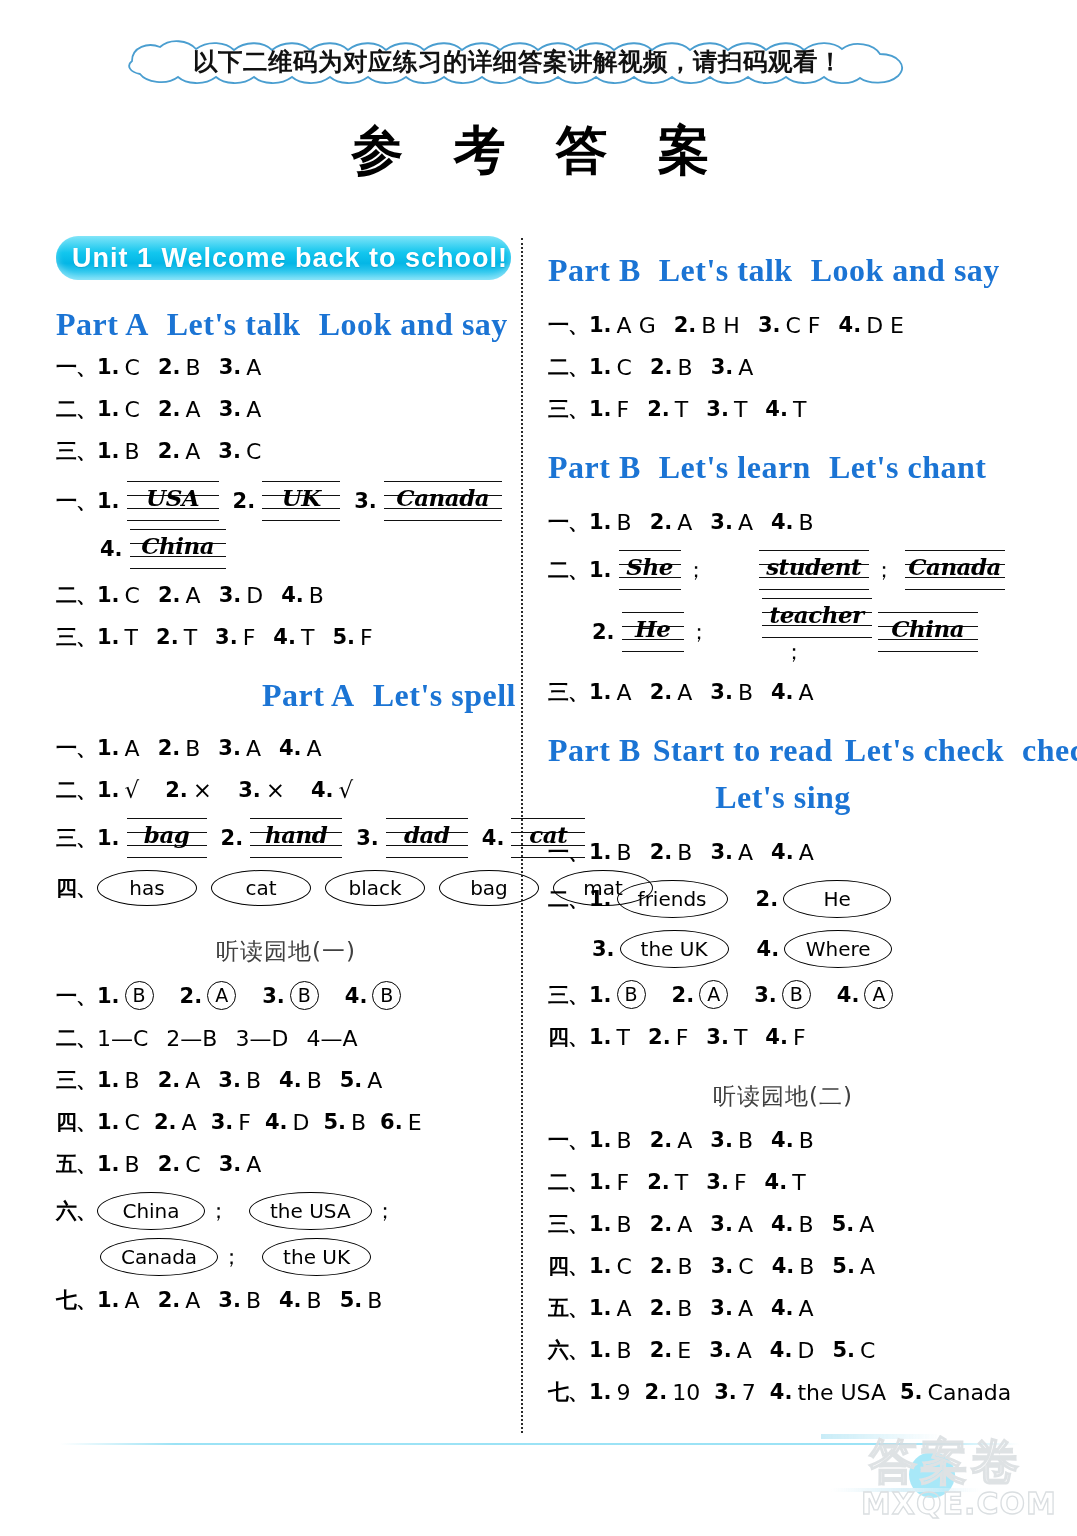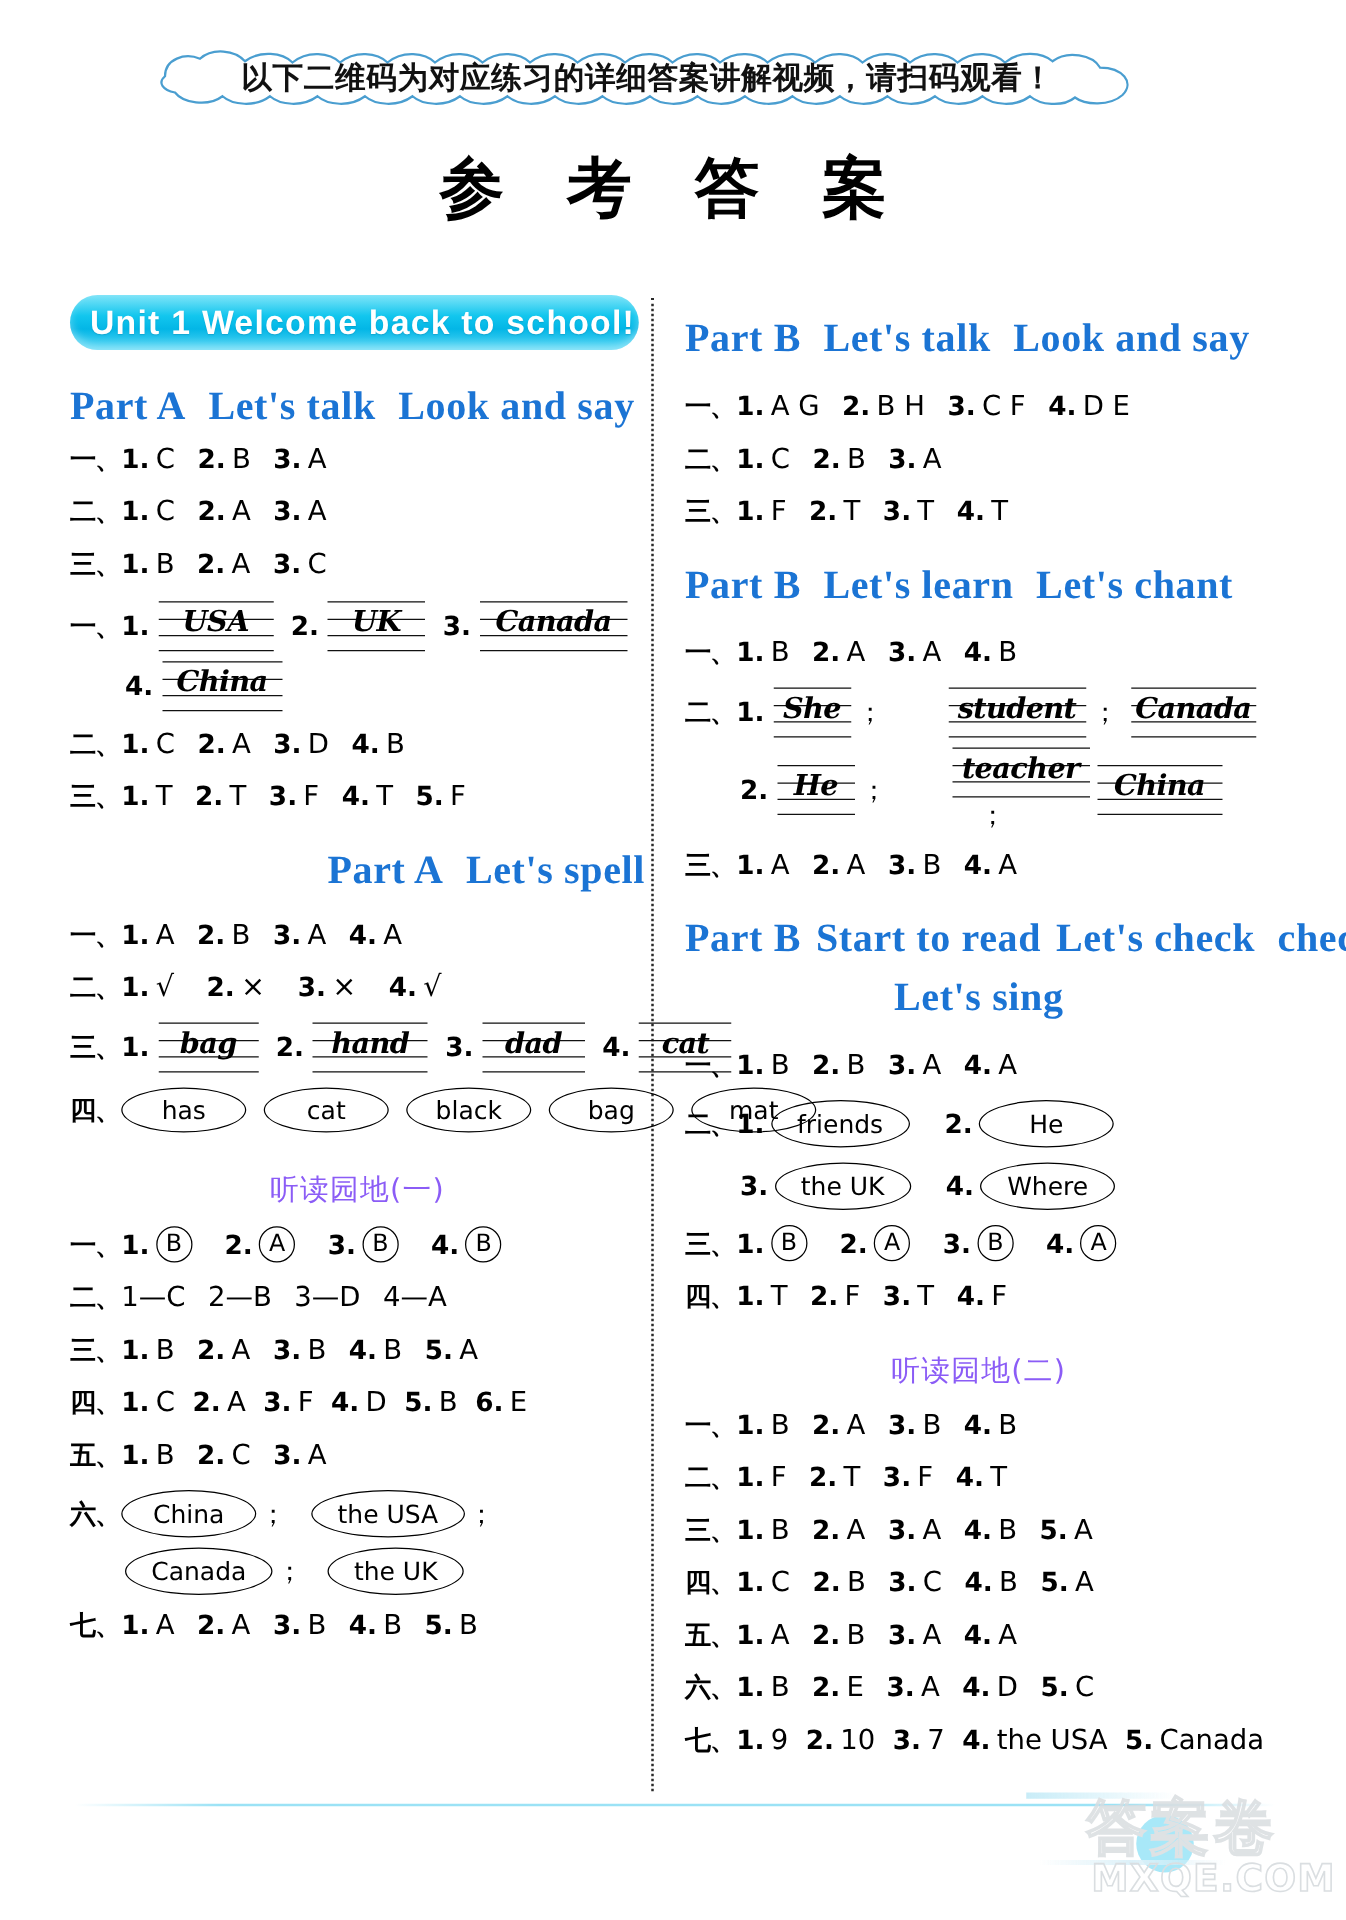--- a/index.html
+++ b/index.html
@@ -76,21 +76,21 @@
     letter-spacing:.5px;
     margin:26px 0 10px 0;
     white-space:nowrap;
   }
   .sec-head.center{text-align:right;}
   .sec-head .gap{display:inline-block;width:18px;}
   .sec-head .gap-sm{display:inline-block;width:12px;}
   .sec-head.sub2{margin-top:2px;text-align:center;}
 
   .sec-head-cn{
-    color:#8b5cf6;
+    color:#404040;
     font-family:"DejaVu Sans","Liberation Sans",sans-serif;
     font-weight:500;
     font-size:23px;
     text-align:center;
     margin:30px 0 14px 0;
     letter-spacing:1px;
   }
 
   
   .row{
@@ -193,21 +193,21 @@
   }
   #wm-streak{
     position:absolute;left:0px;top:6px;width:120px;height:5px;
     background:linear-gradient(to right,#bfe9f6,rgba(255,255,255,0));
   }
   #wm-streak2{
     position:absolute;left:10px;top:60px;width:150px;height:4px;
     background:linear-gradient(to right,rgba(255,255,255,0),#d6eef7,rgba(255,255,255,0));
   }
   #wm-site{
-    position:absolute;left:52px;top:58px;
+    position:absolute;left:40px;top:58px;
     font-size:30px;font-weight:bold;letter-spacing:1px;
     font-family:"DejaVu Sans","Liberation Sans",sans-serif;
     color:transparent;
     -webkit-text-stroke:1.3px #d4d9dc;
   }
 </style>
 </head>
 <body>
 
 <div id="banner-wrap">

